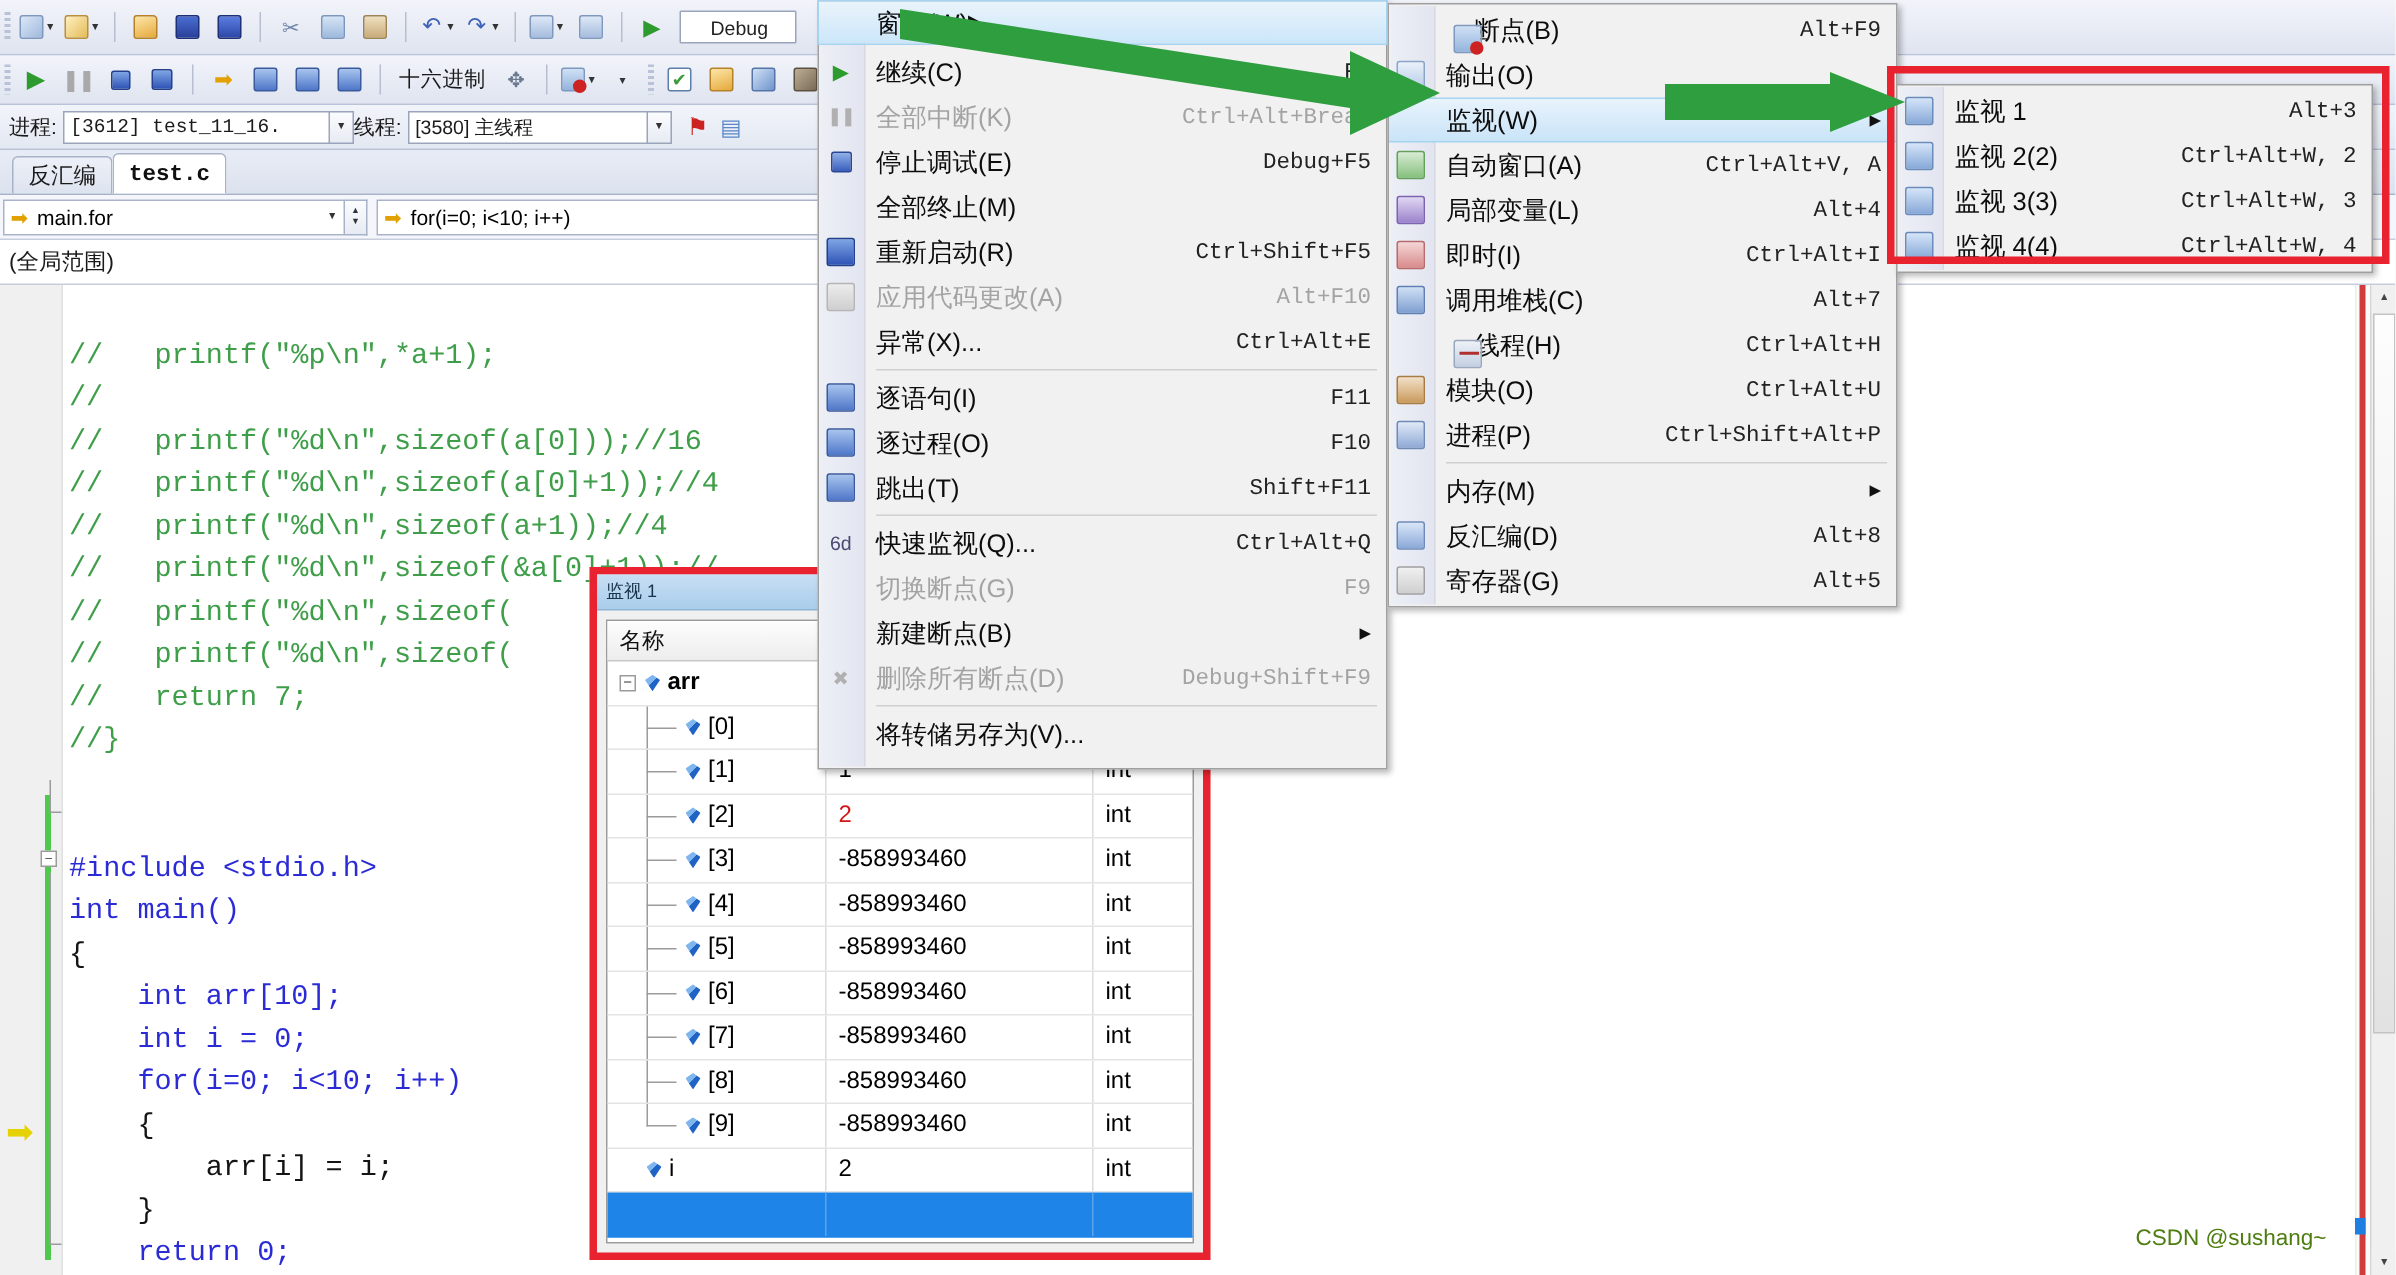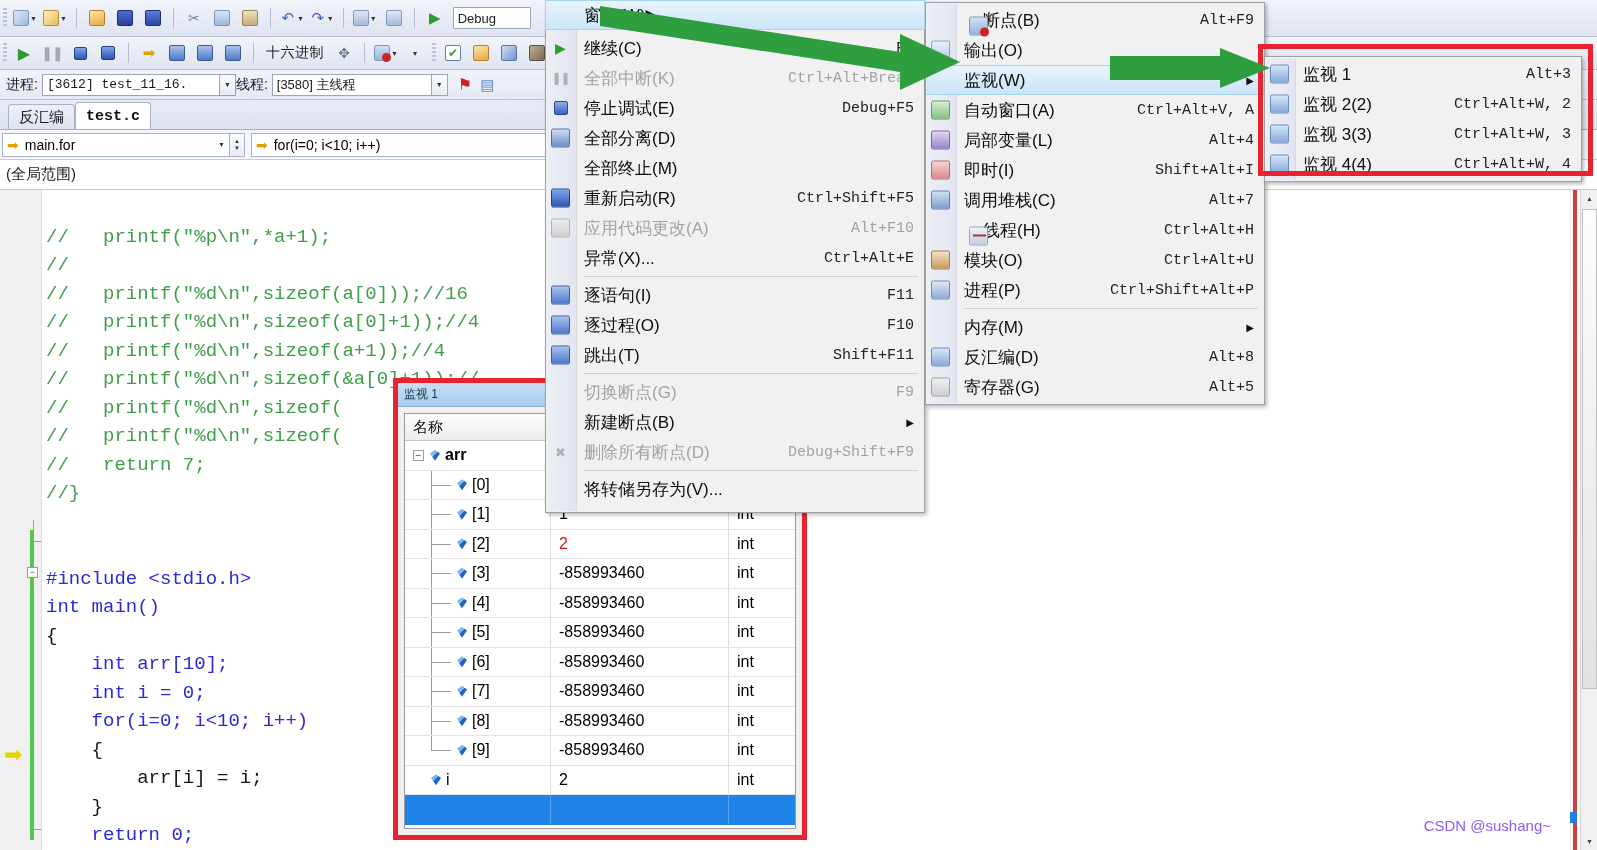--- a/index.html
+++ b/index.html
@@ -29,21 +29,21 @@
     height:26px; min-width:26px; padding:0 2px; margin:0 1px;
     font-size:11px; color:#20242c; cursor:default;
   }
   .tb-btn.wide { padding:0 5px; }
   .tb-caret { font-size:7px; color:#333; margin-left:1px; }
   .icon-sq { width:16px; height:16px; display:inline-block; border-radius:2px; }
 
   .combo-debug {
     height:22px; width:78px; margin-left:4px;
     background:#fff; border:1px solid #9aa4ba; border-radius:1px;
-    display:flex; align-items:center; padding:0 4px;
+    display:flex; align-items:center; padding:0 20px;
     font-size:13px; color:#222;
   }
   .hex-label { font-size:14px; color:#1a1a1a; padding:0 4px; letter-spacing:0.5px;}
 
   
   #process-bar {
     position:absolute; top:70px; left:0; width:100%; height:30px;
     background:linear-gradient(#f2f4fa,#e3e8f2);
     border-bottom:1px solid #b9c2d6;
     display:flex; align-items:center; padding-left:4px;
@@ -237,21 +237,21 @@
   }
 
   
   .red-rect { position:absolute; border:5px solid #e8222f; z-index:70; pointer-events:none; }
   #red-rect-watchmenu { left:1258px; top:44px; width:335px; height:132px; }
 
   svg.anno { position:absolute; z-index:72; pointer-events:none; }
 
   #watermark {
     position:absolute; right:46px; bottom:16px;
-    font-size:15px; color:#8b5cf6; z-index:80;
+    font-size:15px; color:#4d7c0f; z-index:80;
   }
 </style>
 </head>
 <body>
 
 <div class="toolbar" id="toolbar-main">
   <div class="tb-grip"></div>
   <div class="tb-btn">
     <span class="icon-sq" style="background:linear-gradient(135deg,#dbe7f6,#9fb9dd);border:1px solid #7f98bd"></span>
       <span class="tb-caret">▼</span>
@@ -635,25 +635,20 @@
     <span class="mi-icon" style="color:#b0b0b0;font-size:12px;text-align:center;line-height:19px;letter-spacing:-1px">❚❚</span>
     <span>全部中断(K)</span>
     <span class="shortcut">Ctrl+Alt+Break</span>
   </div>
   <div class="mi">
     <span class="mi-icon" style="background:linear-gradient(#8fb0e8,#3a5fbe);border:1px solid #2c4894;width:14px;height:14px;left:8px"></span>
     <span>停止调试(E)</span>
     <span class="shortcut">Debug+F5</span>
   </div>
   <div class="mi">
-    <span class="mi-icon" style="background:linear-gradient(#cfdcf2,#6a8cc8);border:1px solid #4f6fa8"></span>
-    <span>全部分离(D)</span>
-    <span class="shortcut"></span>
-  </div>
-  <div class="mi">
     <span>全部终止(M)</span>
     <span class="shortcut"></span>
   </div>
   <div class="mi">
     <span class="mi-icon" style="background:linear-gradient(#7fa6e6,#2f53b5);border:1px solid #22408c"></span>
     <span>重新启动(R)</span>
     <span class="shortcut">Ctrl+Shift+F5</span>
   </div>
   <div class="mi disabled">
     <span class="mi-icon" style="background:linear-gradient(#ececec,#cfcfcf);border:1px solid #b5b5b5"></span>
@@ -678,20 +673,25 @@
     <span class="shortcut">F10</span>
   </div>
   <div class="mi">
     <span class="mi-icon" style="background:linear-gradient(#a8c4ee,#4f77c9);border:1px solid #3a5a9c"></span>
     <span>跳出(T)</span>
     <span class="shortcut">Shift+F11</span>
   </div>
 
   <div class="msep"></div>
 
+  <div class="mi">
+    <span class="mi-icon" style="color:#4a4a72;font-size:13px;text-align:center;line-height:19px">6d</span>
+    <span>快速监视(Q)...</span>
+    <span class="shortcut">Ctrl+Alt+Q</span>
+  </div>
   <div class="mi disabled">
     <span>切换断点(G)</span>
     <span class="shortcut">F9</span>
   </div>
   <div class="mi">
     <span>新建断点(B)</span>
     <span class="submarker">▶</span>
   </div>
   <div class="mi disabled">
     <span class="mi-icon" style="color:#b0b0b0;font-size:13px;text-align:center;line-height:19px">✖</span>
@@ -737,21 +737,21 @@
     <span class="shortcut">Ctrl+Alt+V, A</span>
   </div>
   <div class="mi">
     <span class="mi-icon" style="background:linear-gradient(#e0d7f2,#9b82cc);border:1px solid #7e63b0"></span>
     <span>局部变量(L)</span>
     <span class="shortcut">Alt+4</span>
   </div>
   <div class="mi">
     <span class="mi-icon" style="background:linear-gradient(#f5d6d6,#d88a8a);border:1px solid #b66a6a"></span>
     <span>即时(I)</span>
-    <span class="shortcut">Shift+Alt+I</span>
+    <span class="shortcut">Ctrl+Alt+I</span>
   </div>
   <div class="mi">
     <span class="mi-icon" style="background:linear-gradient(#cfe0f4,#7f9fd0);border:1px solid #5f80b4"></span>
     <span>调用堆栈(C)</span>
     <span class="shortcut">Alt+7</span>
   </div>
   <div class="mi">
     <span class="mi-icon" style="background:linear-gradient(#eef2f8,#c3cfe2);border:1px solid #9aa8bf;position:relative">
         <span style="position:absolute;left:3px;top:7px;width:13px;height:2px;background:#b03030;display:block"></span>
       </span>

